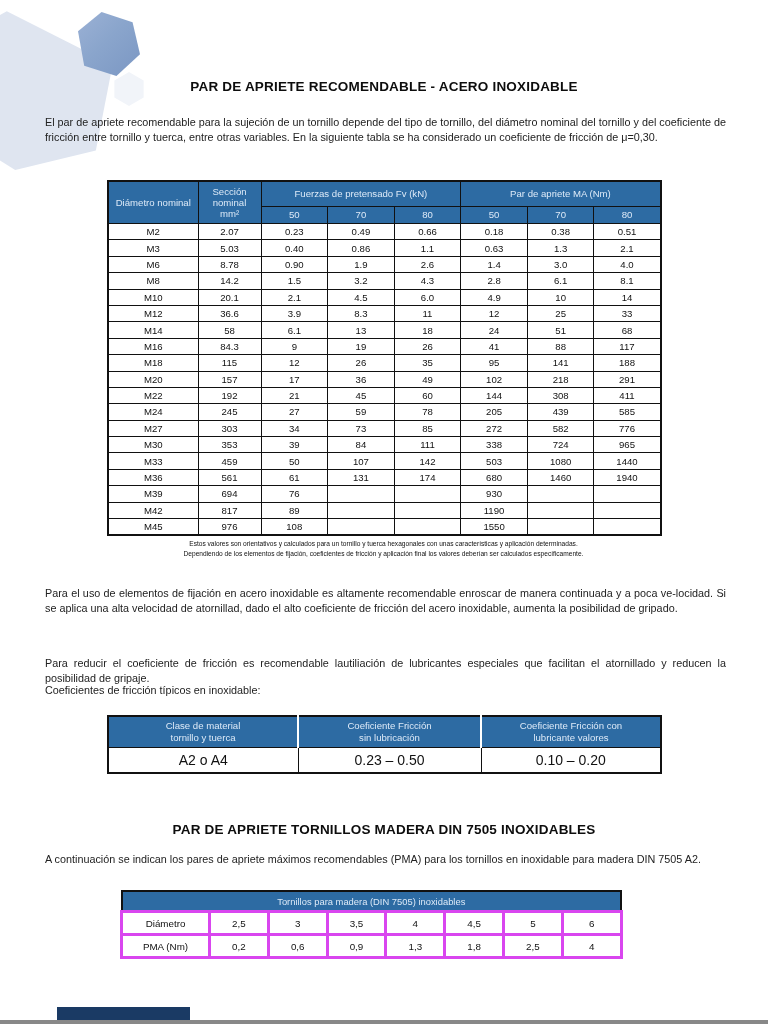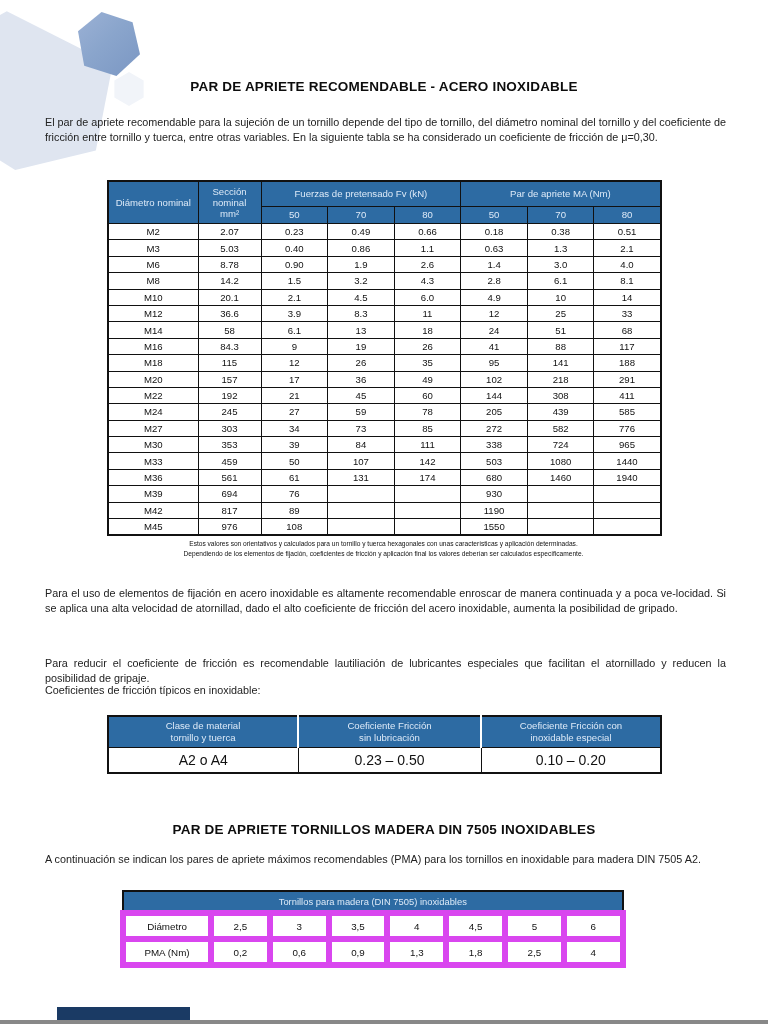--- a/index.html
+++ b/index.html
@@ -68,21 +68,21 @@
   .tbl-friction td{
     border:1px solid #111;text-align:center;height:22px;font-size:14px;color:#111;
   }
 
   
   .tbl-wood{position:absolute;left:120px;top:890px;width:500px;z-index:3;font-size:9.8px;border:2px solid #111;}
   .tbl-wood .band th{
     background:#2d6ba3;color:#ddeaf8;font-weight:normal;height:16px;
     border:1px solid #111;font-size:9.4px;
   }
-  .tbl-wood td{border:6px solid #d946ef;text-align:center;height:18px;color:#111;}
+  .tbl-wood td{border:3px solid #d946ef;text-align:center;height:18px;color:#111;}
 
   .bottom-bar{
     position:absolute;left:57px;top:1007px;width:133px;height:17px;
     background:#1a3a64;z-index:3;
   }
 </style>
 </head>
 <body>
 
 <div class="page">
@@ -339,21 +339,21 @@
         <th>
           <span>Clase de material</span><br>
           <span>tornillo y tuerca</span>
         </th>
         <th>
           <span>Coeficiente Fricción</span><br>
           <span>sin lubricación</span>
         </th>
         <th>
           <span>Coeficiente Fricción con</span><br>
-          <span>inoxidable especial</span>
+          <span>lubricante valores</span>
         </th>
       </tr>
     </thead>
     <tbody>
       <tr>
         <td>A2 o A4</td>
         <td>0.23 – 0.50</td>
         <td>0.10 – 0.20</td>
       </tr>
     </tbody>

